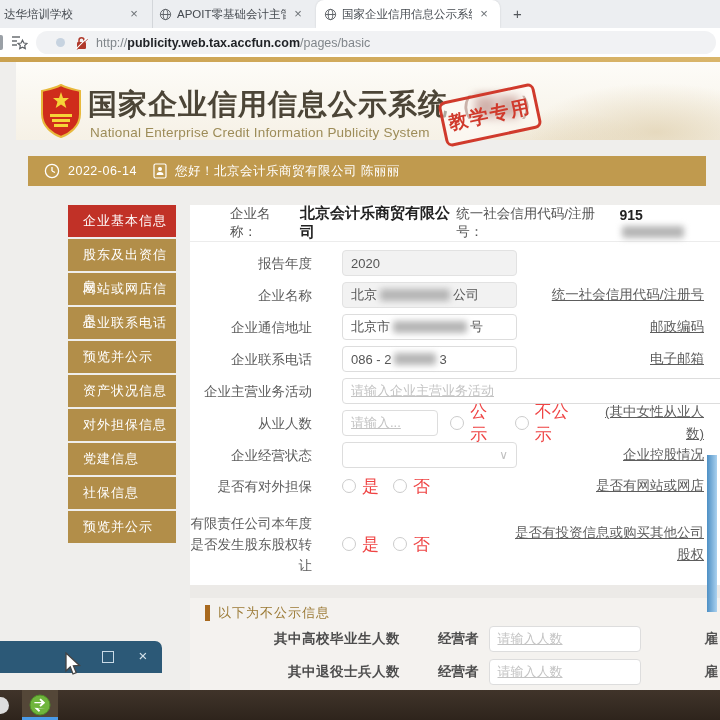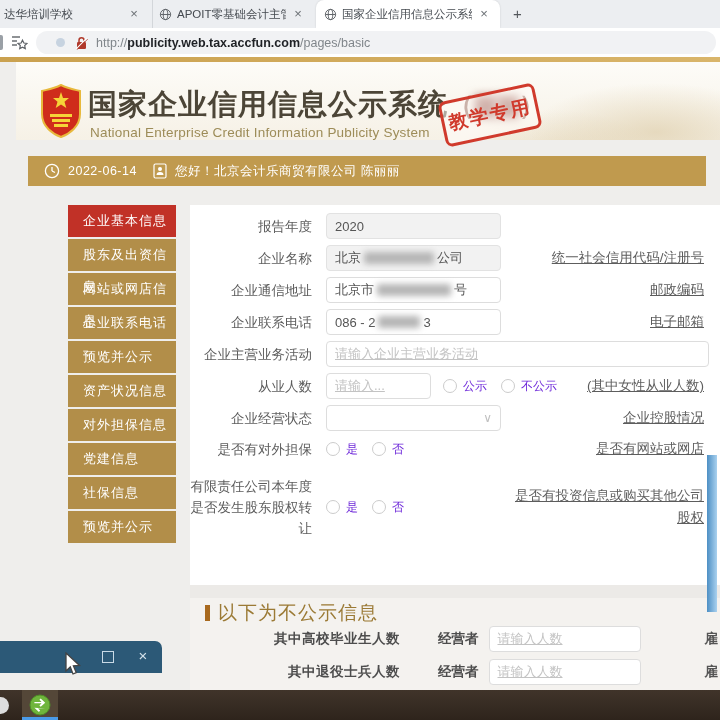--- a/index.html
+++ b/index.html
@@ -57,39 +57,39 @@
   
   .panel { position:absolute; left:190px; top:148px; width:530px; height:380px; background:#fff; }
   .phead { height:37px; display:flex; align-items:center; border-bottom:1px solid #ececec; padding:0 14px 0 40px; font-size:13.5px; color:#555; }
   .phead .pname { font-size:15px; font-weight:bold; color:#222; margin-left:6px; }
   .phead .pright { margin-left:auto; }
   .phead .pcode { font-size:14px; font-weight:bold; color:#222; margin-left:6px; }
 
   .frow { display:flex; align-items:center; height:32px; font-size:13.5px; }
   .frow.multi { height:86px; }
   .flabel { width:122px; text-align:right; color:#5d5d5d; flex:0 0 auto; line-height:21px; }
-  .ffield { margin-left:14px; display:flex; align-items:center; }
+  .ffield { margin-left:30px; display:flex; align-items:center; }
   .frlabel { margin-left:auto; padding-right:16px; text-align:right; color:#5d5d5d; line-height:22px;text-decoration:underline; }
 
   .inp { height:26px; border:1px solid #ddd; border-radius:4px; background:#fff; padding:0 8px; font-size:13px; color:#555; display:flex; align-items:center; white-space:nowrap; }
   .inp.dis { background:#f2f2f2; border-color:#e2e2e2; }
   .inp.w175 { width:175px; } .inp.w105 { width:105px; } .inp.wide { width:383px; }
   .ph { color:#c3c3c3;text-decoration:underline; }
   .blurb { display:inline-block; height:12px; border-radius:2px; background:#b5b5b5; filter:blur(3px); margin:0 3px; vertical-align:middle; }
   .sel { position:relative; }
   .sel .chev { position:absolute; right:8px; color:#c0c0c0; font-size:12px; }
   .radio { width:14px; height:14px; border:1px solid #ccc; border-radius:50%; background:#fff; flex:0 0 auto; }
-  .rlab { margin:0 14px 0 6px; color:#6d28d9; font-size:12px; }
+  .rlab { margin:0 14px 0 6px; color:#ef4444; font-size:17px; }
 
   
   .gap { position:absolute; left:190px; top:528px; width:530px; height:13px; background:#eceae7; }
   .sec2 { position:absolute; left:190px; top:541px; width:530px; height:92px; background:#f4f2ef; padding-top:6px; }
   .sec2head { display:flex; align-items:center; margin-left:15px; height:18px; }
   .sec2bar { width:5px; height:16px; background:#a8691e; margin-right:8px; }
-  .sec2title { font-size:19px; color:#9b7a35; letter-spacing:1px; }
+  .sec2title { font-size:13px; color:#9b7a35; letter-spacing:1px; }
   .prow { display:flex; align-items:center; height:33px; font-size:13.5px; position:relative; }
   .plabel { width:210px; text-align:right; color:#4d4d4d; font-weight:bold; letter-spacing:.5px; }
   .pmid { margin-left:38px; color:#4d4d4d; font-weight:bold; }
   .prow .inp { margin-left:10px; width:152px; background:#fff; }
   .pcut { position:absolute; right:2px; color:#555; font-weight:bold; }
 
   .bluestrip { position:absolute; left:707px; top:398px; width:10px; height:157px;
      background:linear-gradient(90deg,#4d8fc4,#a9d1ef); }
 
   
@@ -195,20 +195,26 @@
     <div class="sbitem">企业联系电话</div>
     <div class="sbitem">预览并公示</div>
     <div class="sbitem">资产状况信息</div>
     <div class="sbitem">对外担保信息</div>
     <div class="sbitem">党建信息</div>
     <div class="sbitem">社保信息</div>
     <div class="sbitem">预览并公示</div>
   </div>
 
   <div class="panel">
+    <div class="phead">
+      <span>企业名称：</span>
+      <span class="pname">北京会计乐商贸有限公司</span>
+      <span class="pright">统一社会信用代码/注册号：</span>
+      <span class="pcode"><span>915</span><i class="blurb" style="width:62px"></i></span>
+    </div>
 
     <div class="frow" style="margin-top:5px">
       <div class="flabel">报告年度</div>
       <div class="ffield">
           <div class="inp dis w175">
             <span>2020</span>
           </div>
         </div>
     </div>
 

